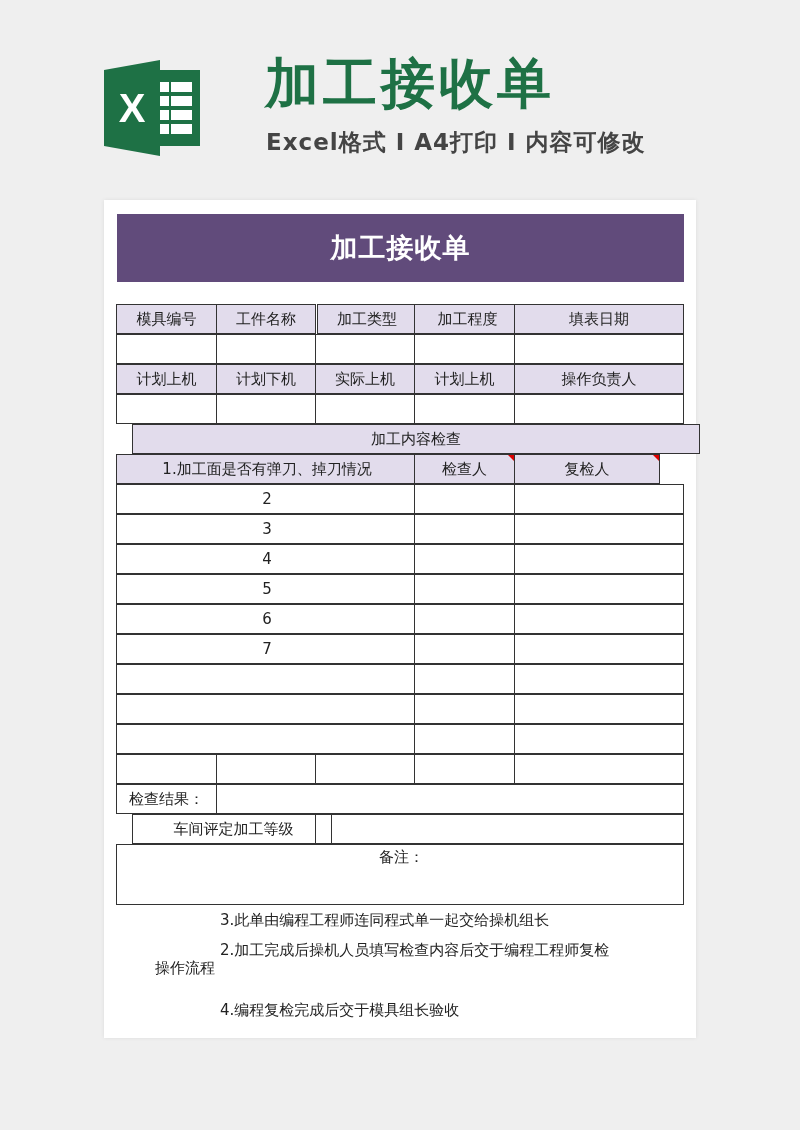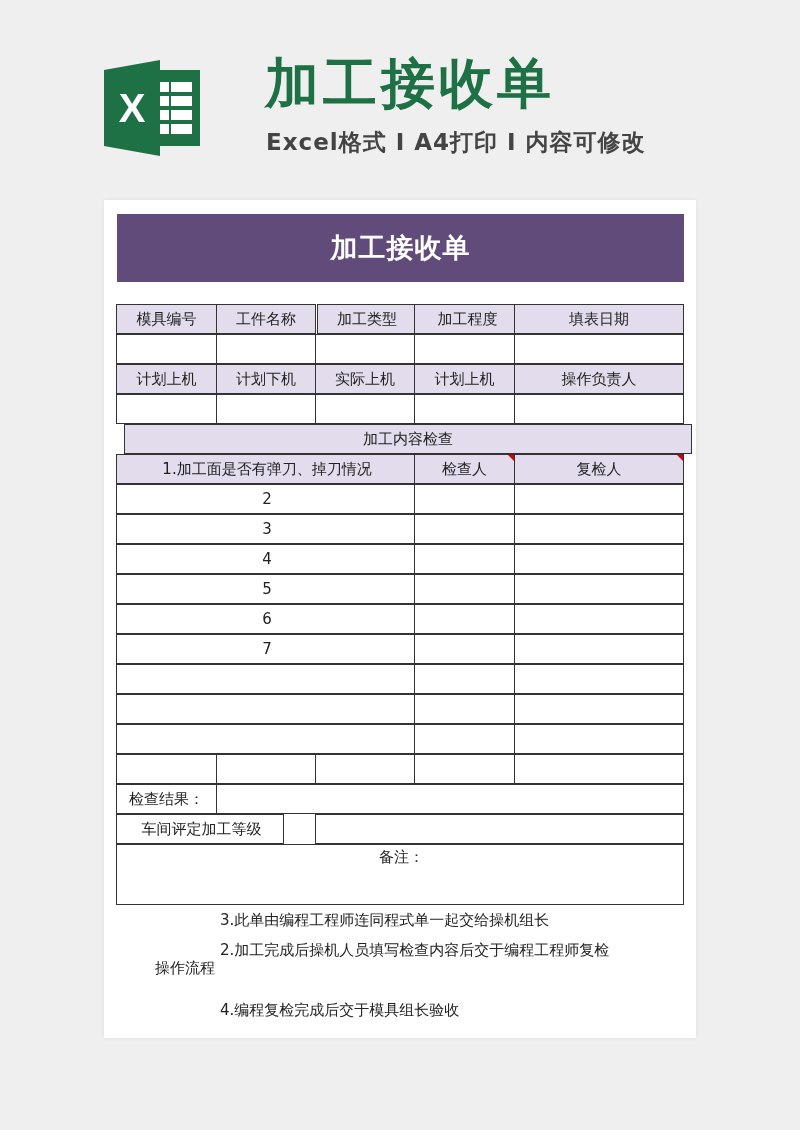--- a/index.html
+++ b/index.html
@@ -76,27 +76,27 @@
     </div>
     <div class="row" style="top:90px">
       <div class="cell center" style="left:0;width:101px"></div>
       <div class="cell center" style="left:100px;width:100px"></div>
       <div class="cell center" style="left:199px;width:100px"></div>
       <div class="cell center" style="left:298px;width:101px"></div>
       <div class="cell center" style="left:398px;width:170px"></div>
     </div>
 
     <div class="row" style="top:120px">
-      <div class="cell hd" style="left:8px;width:568px">加工内容检查</div>
+      <div class="cell hd" style="left:16px;width:568px">加工内容检查</div>
     </div>
 
     <div class="row" style="top:150px">
       <div class="cell hd left" style="left:0;width:299px">1.加工面是否有弹刀、掉刀情况</div>
       <div class="cell hd" style="left:298px;width:101px"><span>检查人</span><i class="tri"></i></div>
-      <div class="cell hd" style="left:398px;width:170px"><span>复检人</span><i class="tri"></i></div>
+      <div class="cell hd" style="left:398px;width:146px"><span>复检人</span><i class="tri"></i></div>
     </div>
 
     <div class="row" style="top:180px">
       <div class="cell left" style="left:0;width:299px">2</div>
       <div class="cell" style="left:298px;width:101px"></div>
       <div class="cell" style="left:398px;width:170px"></div>
     </div>
     <div class="row" style="top:210px">
       <div class="cell left" style="left:0;width:299px">3</div>
       <div class="cell" style="left:298px;width:101px"></div>
@@ -145,21 +145,21 @@
       <div class="cell" style="left:298px;width:101px"></div>
       <div class="cell" style="left:398px;width:170px"></div>
     </div>
 
     <div class="row" style="top:480px">
       <div class="cell center" style="left:0;width:101px">检查结果：</div>
       <div class="cell left" style="left:100px;width:468px"></div>
     </div>
 
     <div class="row" style="top:510px">
-      <div class="cell left" style="left:0;width:168px">车间评定加工等级</div>
+      <div class="cell left" style="left:16px;width:200px">车间评定加工等级</div>
       <div class="cell left" style="left:199px;width:369px"></div>
     </div>
 
     <div class="row" style="top:540px;height:61px">
       <div class="cell left" style="left:0;width:568px;line-height:24px"><span>备注：</span></div>
     </div>
   </div>
 
   <div class="notes">
     <div class="notes-label">操作流程</div>

